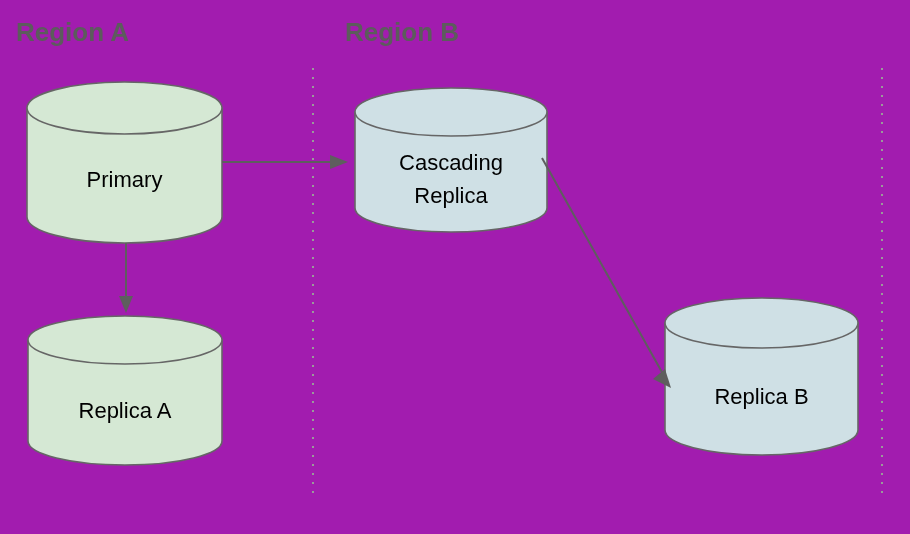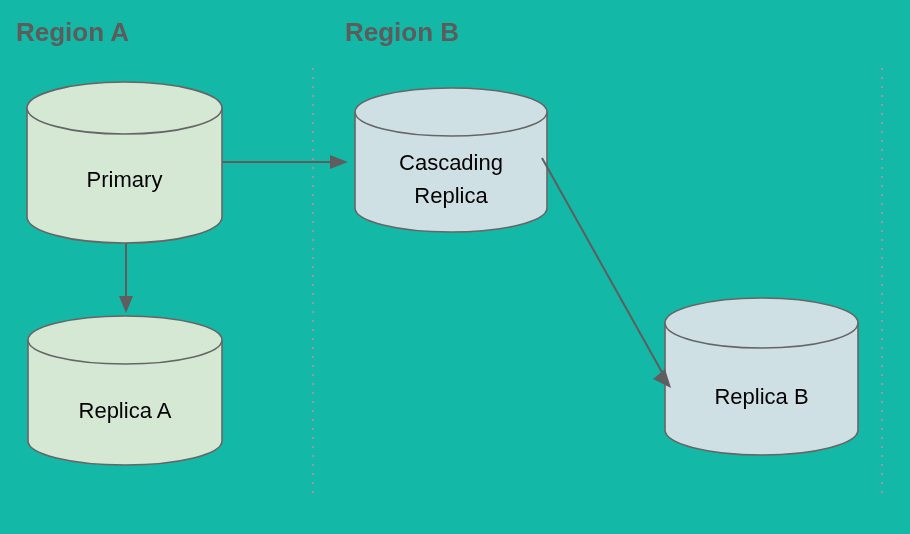--- a/index.html
+++ b/index.html
@@ -11,21 +11,21 @@
   body {
     width: 910px;
     height: 534px;
     overflow: hidden;
     font-family: "Liberation Sans", sans-serif;
   }
   #diagram-root {
     position: relative;
     width: 910px;
     height: 534px;
-    background: #14b8a6;
+    background: #a21caf;
   }
   #diagram-svg {
     position: absolute;
     left: 0;
     top: 0;
     width: 910px;
     height: 534px;
     display: block;
   }
   .region-label {

